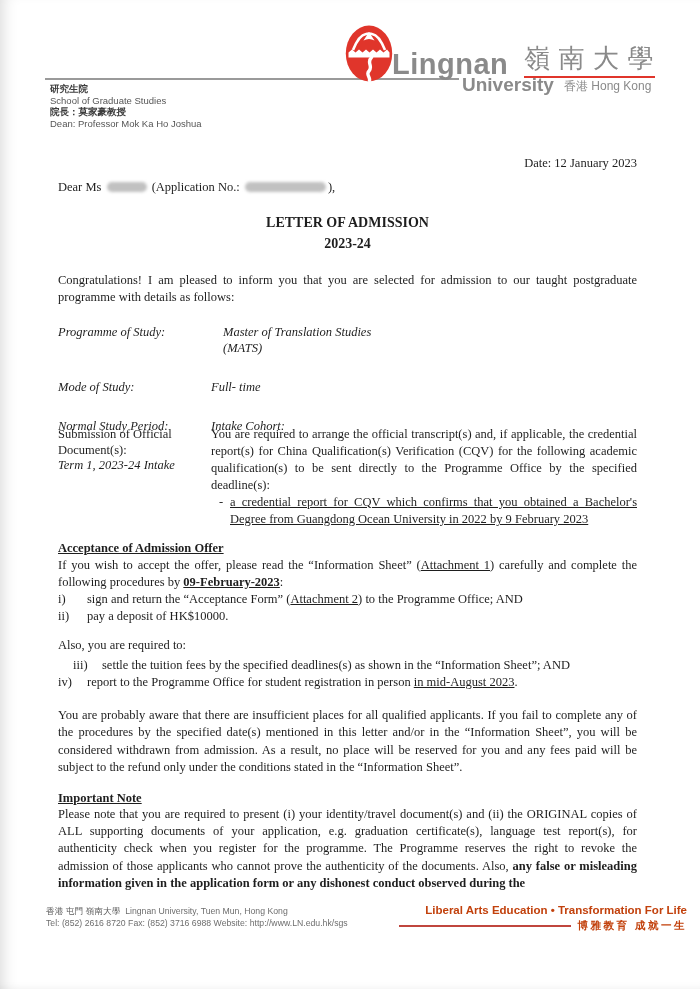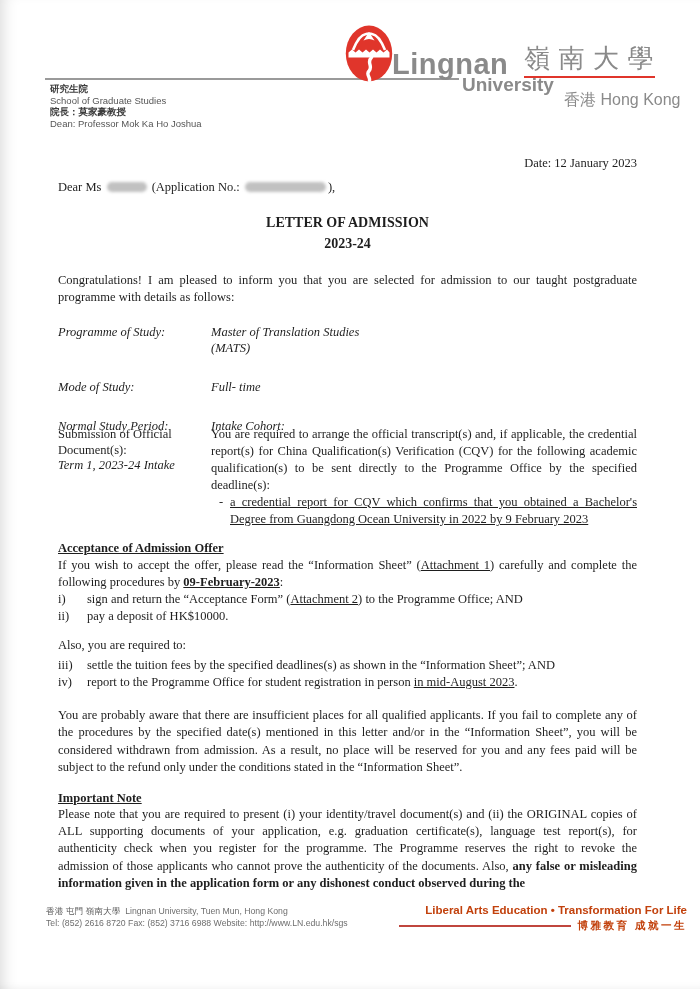--- a/index.html
+++ b/index.html
@@ -12,21 +12,21 @@
   .abs { position:absolute; }
   .sans { font-family:"Liberation Sans","DejaVu Sans",sans-serif; }
 
   
   .hdr-rule { left:45px; top:78px; width:414px; height:1.5px; background:#9a9a9a; }
   .logo-svg { left:345px; top:25px; }
   .logo-lingnan { left:392px; top:50px; font-size:29px; font-weight:bold; color:#8a8a8a; letter-spacing:.5px; line-height:29px; }
   .logo-cjk { left:524px; top:45px; font-size:26px; color:#8a8a8a; letter-spacing:8.5px; line-height:28px; white-space:nowrap; }
   .logo-cjk-rule { left:524px; top:75.5px; width:131px; height:2px; background:#e0352b; }
   .logo-university { left:462px; top:75px; font-size:19px; font-weight:bold; color:#8a8a8a; line-height:19px; }
-  .logo-region { left:564px; top:80px; font-size:16px; color:#8a8a8a; line-height:13px; white-space:nowrap;margin-top:13px; }
+  .logo-region { left:564px; top:80px; font-size:12px; color:#8a8a8a; line-height:13px; white-space:nowrap; }
   .dept { left:50px; top:83px; font-size:9.5px; line-height:11.6px; color:#565656; }
   .dept .cjk { font-weight:bold; color:#3c3c3c; }
 
   
   .content { position:absolute; left:58px; top:0; width:579px; font-size:12.5px; line-height:17px; }
   .block { position:absolute; left:0; right:0; }
   .just { text-align:justify; }
   .b { font-weight:bold; }
   .u { text-decoration:underline; }
   .bu { font-weight:bold; text-decoration:underline; }
@@ -35,34 +35,34 @@
 
   .date-line  { top:155px; }
   .salutation { top:179px; }
   .title-block{ top:212px; line-height:21px; font-weight:bold; font-size:14px; }
   .intro      { top:272px; }
 
   .redact { display:inline-block; width:40px; height:10px; background:#c1c1c1; border-radius:5px; filter:blur(1.5px); vertical-align:-1px; margin:0 2px; }
   .redact.app { width:81px; }
 
   .details-grid { top:324px; display:grid; grid-template-columns:153px 1fr; row-gap:23px; line-height:16px;font-style:italic; }
-  .pre { white-space:pre-line; }
+  .pre { white-space:pre-line;margin-left:12px; }
 
   .submission-grid { top:426px; display:grid; grid-template-columns:153px 1fr; line-height:17px; }
   .submission-grid .lbl { line-height:16px; }
   .bullet-row { display:flex; }
   .bullet-dash { width:11px; flex:none; margin-left:8px; }
   .bullet-text { flex:1; text-align:justify; }
 
   .acc-heading { top:540px; }
   .acc-intro   { top:557px; }
   .li-i   { top:591px; }
   .li-ii  { top:608px; }
   .also   { top:637px; }
-  .li-iii { top:657px; }
+  .li-iii { top:657px;margin-left:15px; }
   .li-iv  { top:674px; }
   .list-row { display:flex; }
   .list-marker { width:29px; flex:none; }
   .list-body { flex:1; }
   .nowrap { white-space:nowrap; }
 
   .withdraw    { top:707px; line-height:17.3px; }
   .imp-heading { top:790px; }
   .imp-para    { top:806px; line-height:17.2px; }
 

